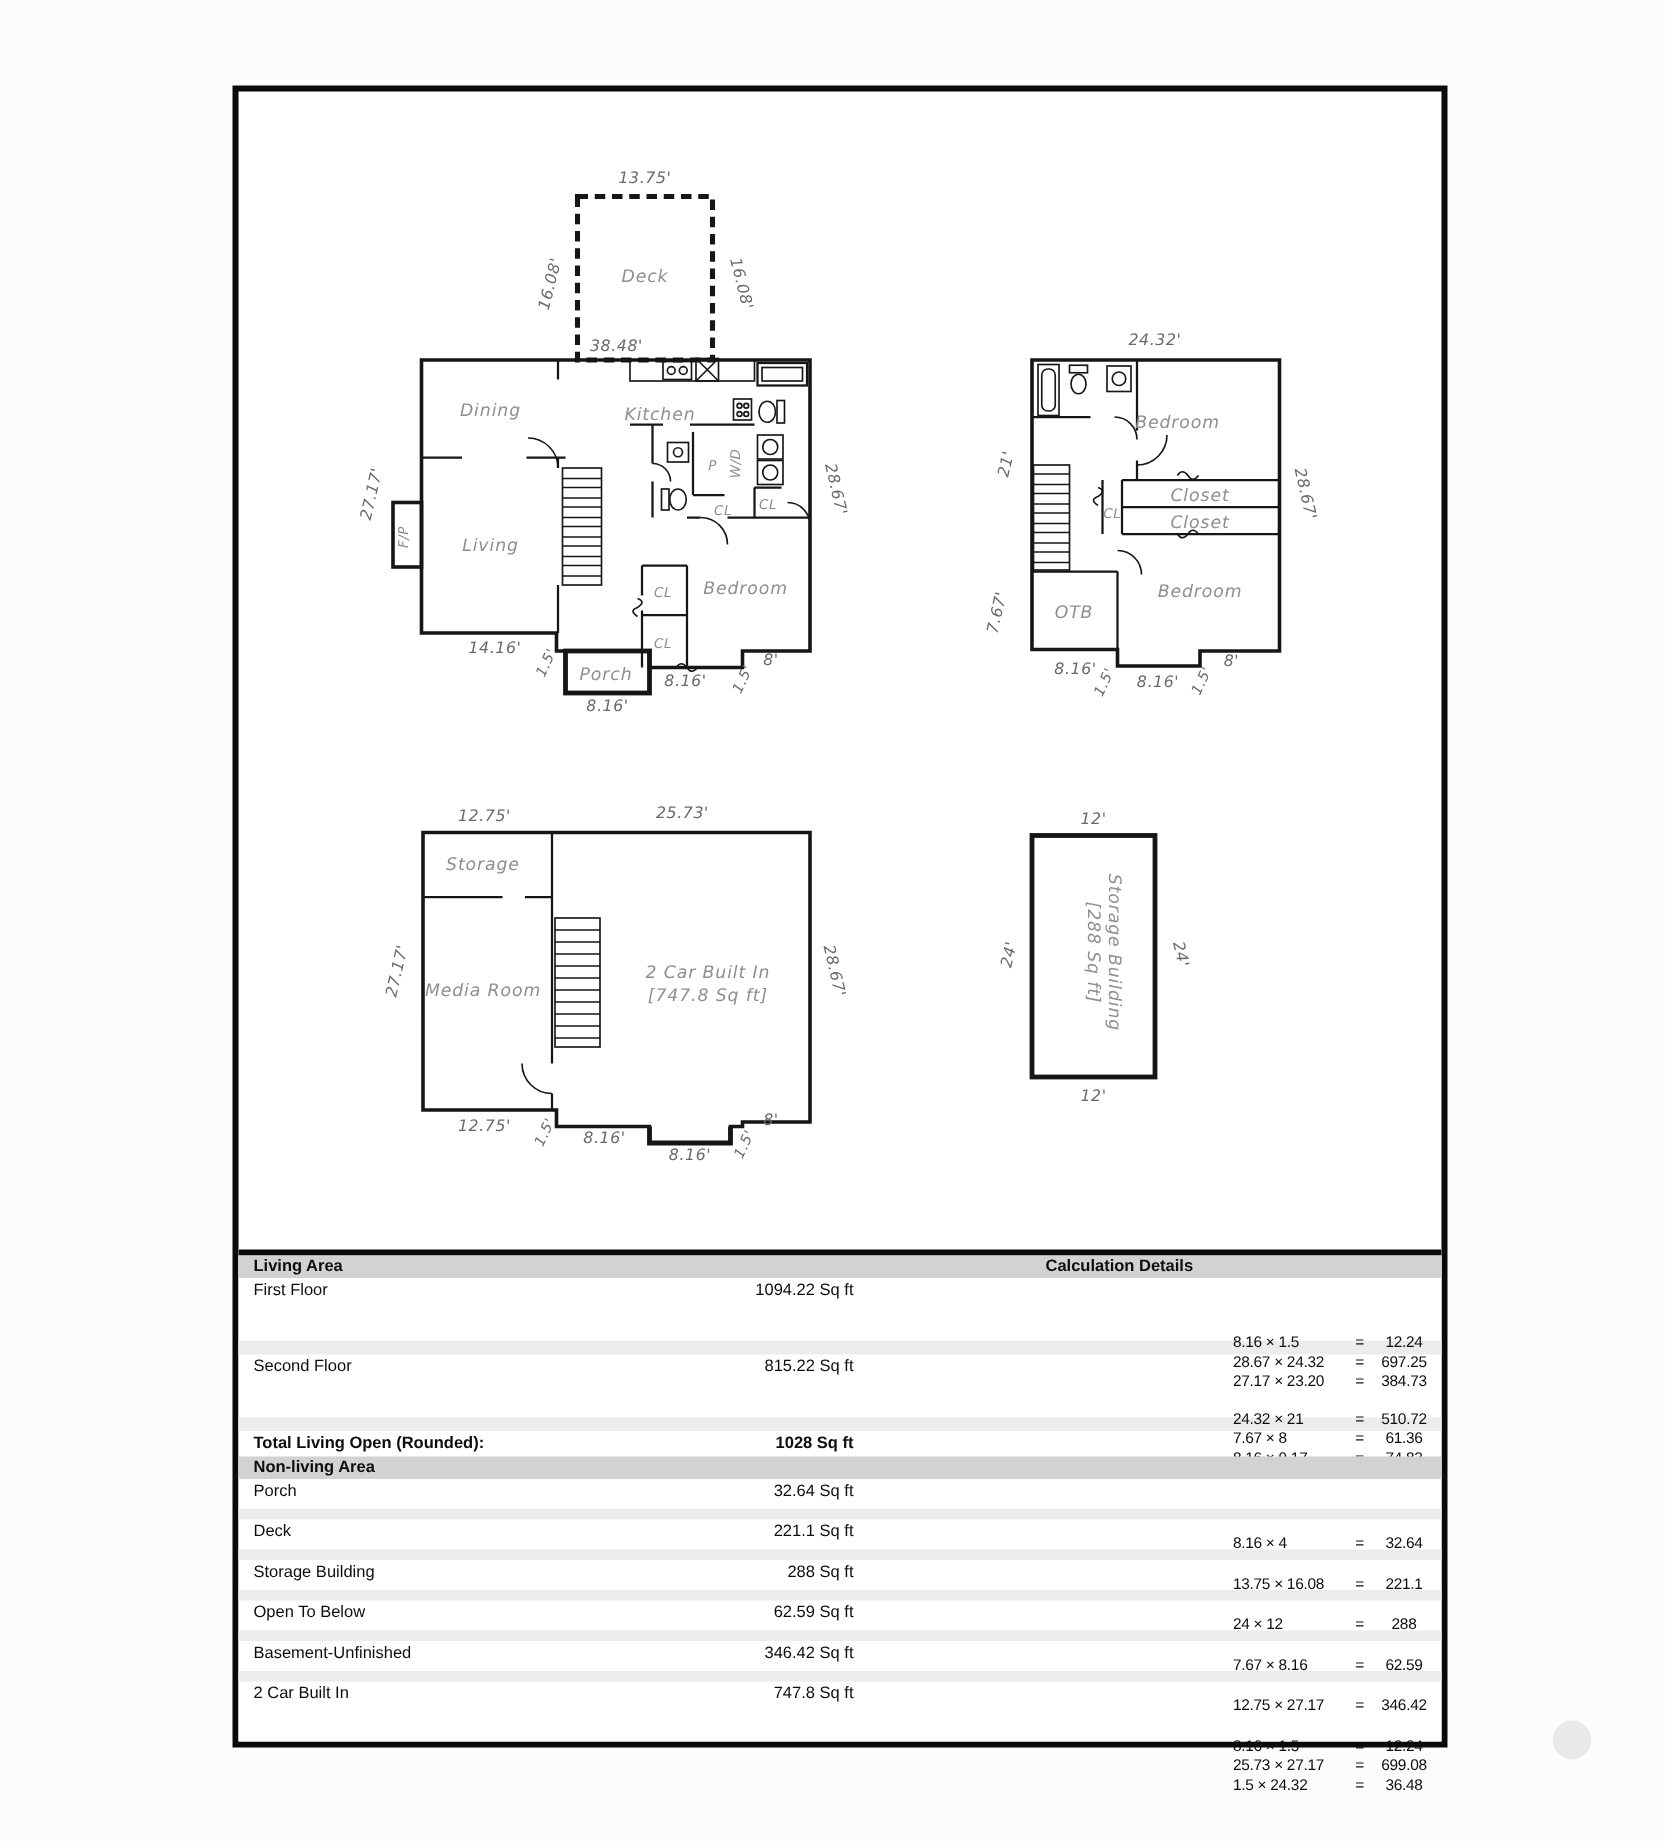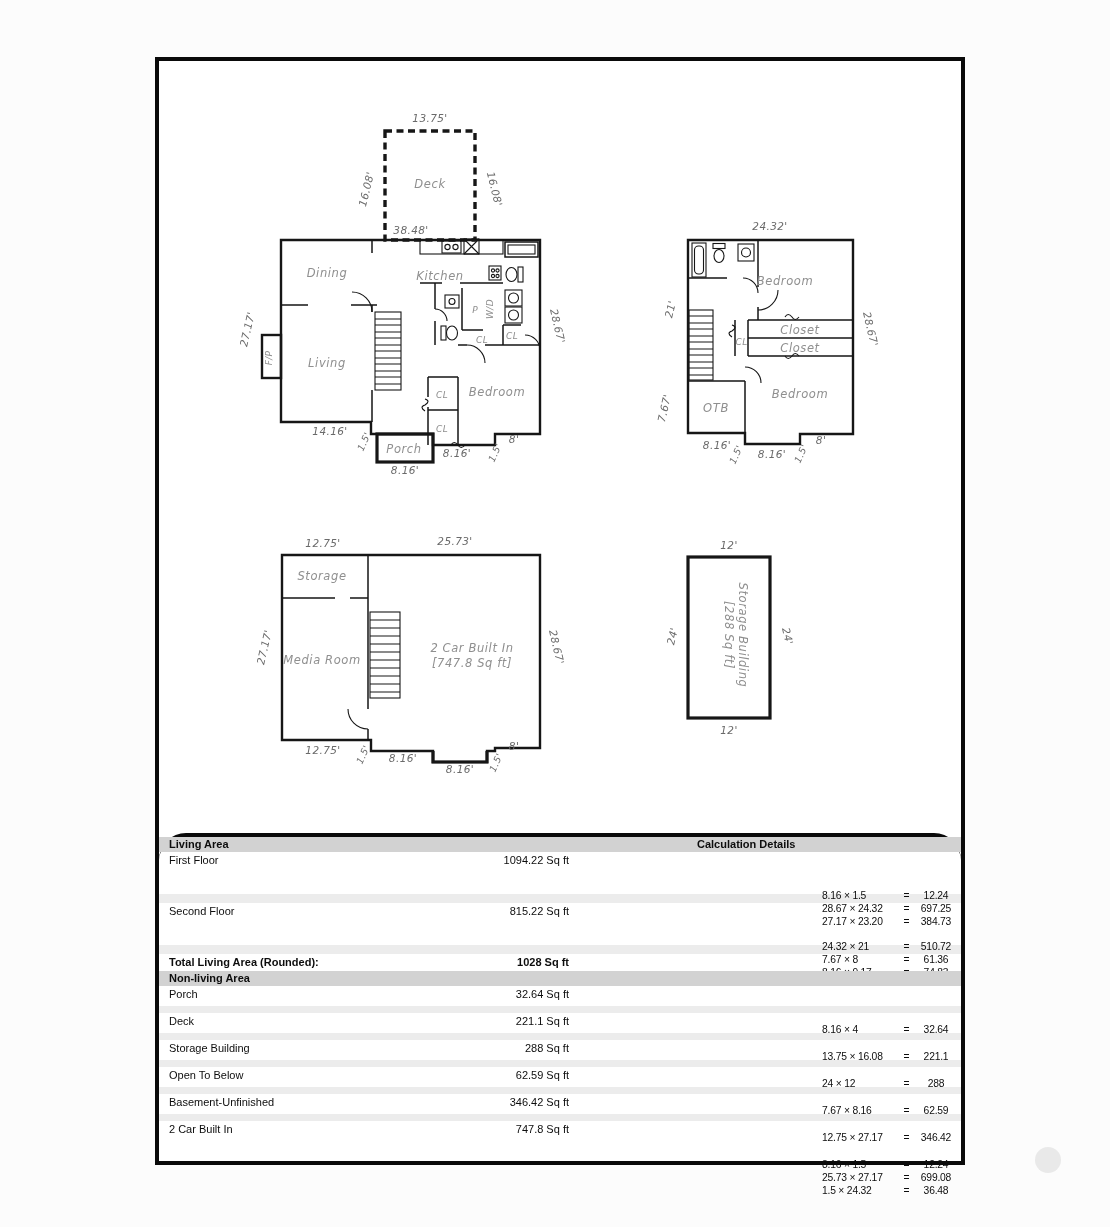--- a/index.html
+++ b/index.html
@@ -17,21 +17,21 @@
   .room{font-family:"DejaVu Sans",sans-serif;font-style:italic;font-size:11.5px;fill:#8f8f8f;letter-spacing:.6px;}
   .room-sm{font-size:9px;letter-spacing:.3px;}
   .dim{font-family:"DejaVu Sans",sans-serif;font-style:italic;font-size:10.5px;fill:#6a6a6a;letter-spacing:.4px;}
   .dim-sm{font-size:9.5px;}
   svg text{text-anchor:middle;}
   
   .title-row{position:absolute;left:0;top:754px;width:802px;height:18px;background:#fff;}
   .brand{position:absolute;left:14px;top:5px;font-size:8px;color:#2e2e2e;letter-spacing:.2px;}
   .sum-title{position:absolute;left:0;width:100%;top:2px;text-align:center;font-size:11.5px;font-weight:bold;color:#000;}
   
-  .table{position:absolute;left:0;top:772px;width:802px;height:324px;border-top:4px solid #0a0a0a;background:#fff;color:#0d0d0d;border-radius:27px;}
+  .table{position:absolute;left:0;top:772px;width:802px;height:324px;border-top:4px solid #0a0a0a;background:#fff;color:#0d0d0d;}
   .band{position:relative;height:15px;background:#d2d2d2;font-size:11px;font-weight:bold;line-height:15px;}
   .band .bl{position:absolute;left:10px;}
   .band .br{position:absolute;left:538px;}
   .sep{height:9px;background:#ececec;}
   .sep7{height:7px;background:#ececec;}
   .entry{position:relative;font-size:11px;line-height:13.5px;}
   .entry.h3{height:42px;}
   .entry.h1{height:20px;}
   .entry .name{position:absolute;left:10px;top:2px;white-space:nowrap;text-align:center;}
   .entry .value{position:absolute;left:230px;top:2px;width:180px;text-align:right;white-space:nowrap;}
@@ -285,21 +285,21 @@
           <div class="cl-line">
               <span class="expr">8.16 × 9.17</span>
               <span class="eq">=</span>
               <span class="res">74.83</span>
             </div>
         </div>
       </div>
       <div class="sep"></div>
 
       <div class="total-row">
-        <span class="name">Total Living Area (Rounded):</span>
+        <span class="name">Total Living Open (Rounded):</span>
         <span class="value">1028 Sq ft</span>
       </div>
 
       <div class="band">
         <span class="bl">Non-living Area</span>
       </div>
 
       <div class="entry h1">
         <span class="name">Porch</span>
         <span class="value">32.64 Sq ft</span>

